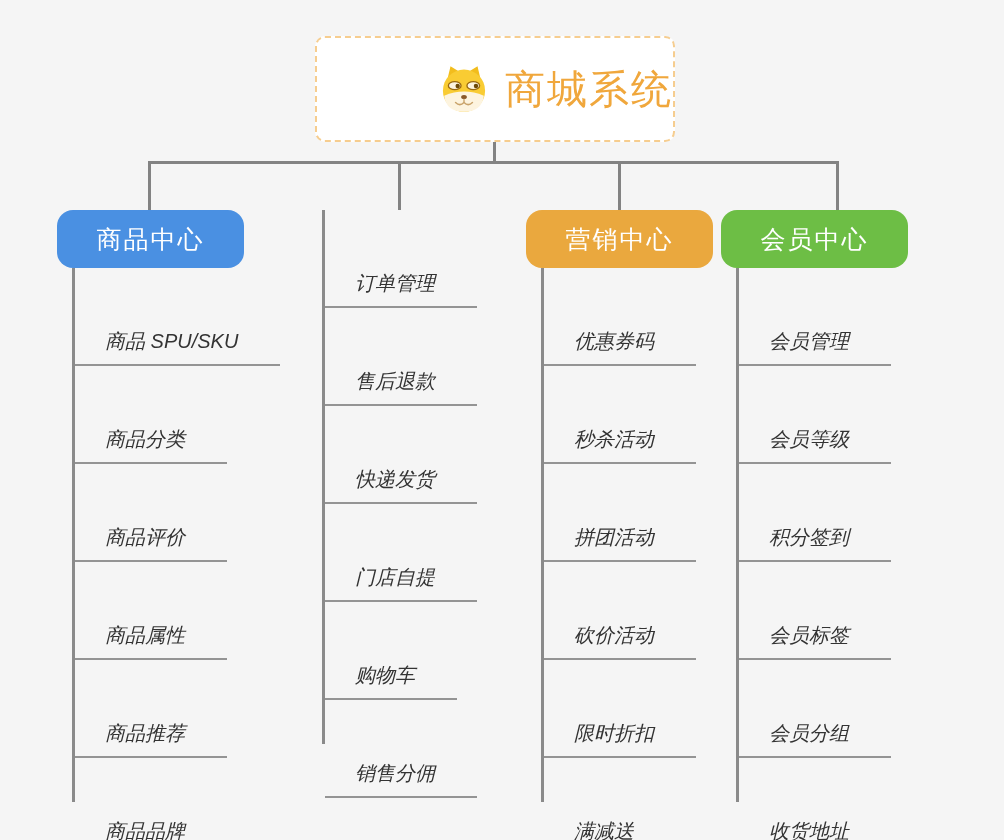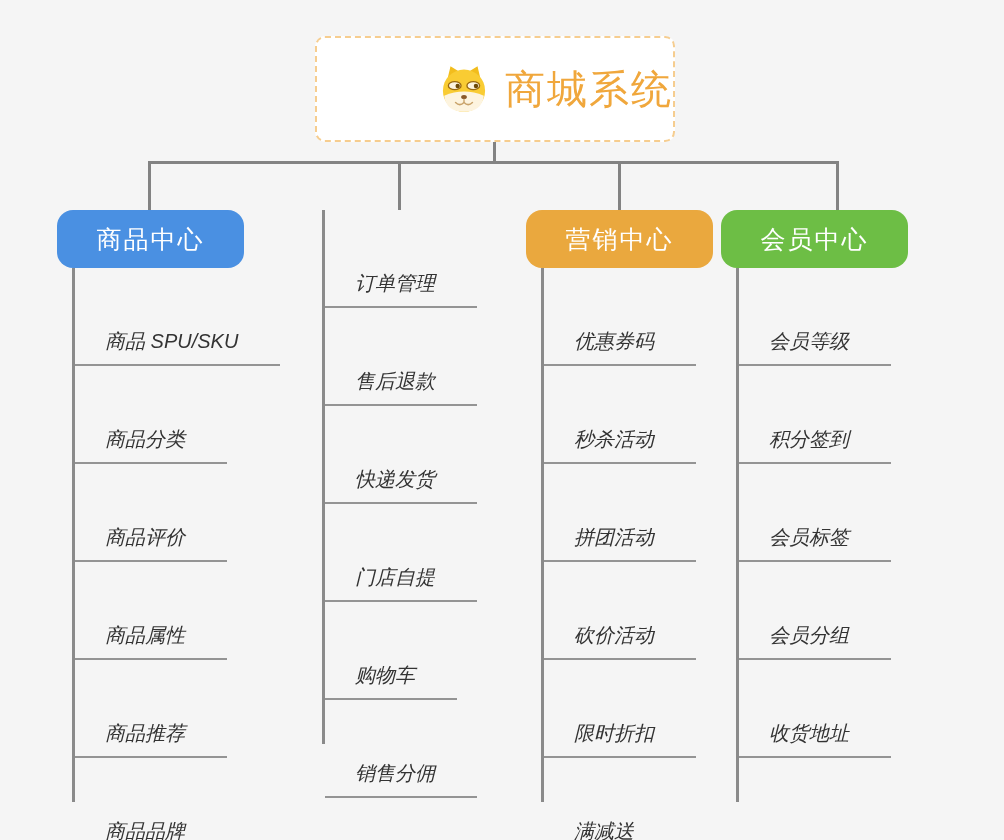--- a/index.html
+++ b/index.html
@@ -181,20 +181,23 @@
       <div class="leaf">
           <span class="leaf-label">满减送</span>
         </div>
     </div>
   </div>
 
   <div class="column col-4">
     <div class="center-node" style="background-color: rgb(109, 190, 69);">会员中心</div>
     <div class="branch">
       <div class="leaf">
+          <span class="leaf-label">会员管理</span>
+        </div>
+      <div class="leaf">
           <span class="leaf-label">会员等级</span>
         </div>
       <div class="leaf">
           <span class="leaf-label">积分签到</span>
         </div>
       <div class="leaf">
           <span class="leaf-label">会员标签</span>
         </div>
       <div class="leaf">
           <span class="leaf-label">会员分组</span>

